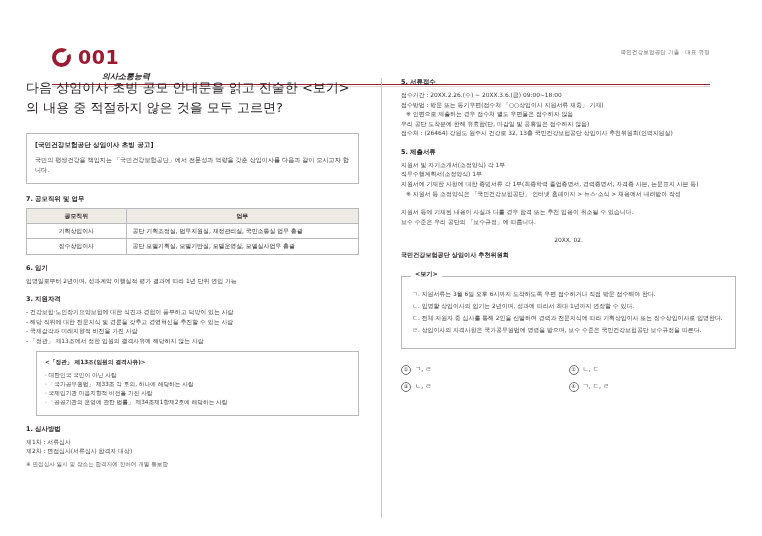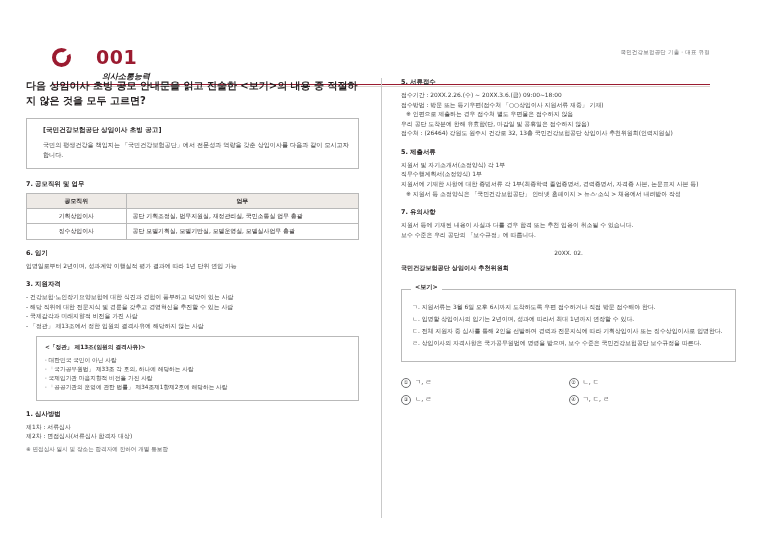--- a/index.html
+++ b/index.html
@@ -22,21 +22,21 @@
     padding: 22px 26px 18px 26px;
   }
   
   .header {
     position: relative;
     height: 44px;
   }
   .logo-row {
     display: flex;
     align-items: center;
-    gap: 25px;
+    gap: 7px;
     position: absolute;
     left: 26px;
     top: 26px;
   }
   .logo-mark {
     width: 19px;
     height: 19px;
     border-radius: 50%;
     border: 4px solid #9b1b30;
     box-sizing: border-box;
@@ -115,28 +115,28 @@
   .divider {
     position: absolute;
     left: 50%;
     top: 0;
     bottom: 0;
     width: 1px;
     background: #c9c9c9;
   }
   
   .q-stem {
-    font-size: 10px;
-    font-weight: bold;
+    font-size: 13px;
+    font-weight: normal;
     line-height: 1.5;
-    margin-bottom: 10px;
+    margin-bottom: 16px;
   }
   .passage-box {
     border: 1px solid #b9b9b9;
-    padding: 7px 8px 8px 16px;
+    padding: 7px 8px 8px 8px;
     margin-bottom: 11px;
   }
   .passage-title {
     font-size: 6.6px;
     font-weight: bold;
     margin-bottom: 5px;
   }
   .passage-body {
     font-size: 6.1px;
     line-height: 1.62;
@@ -371,21 +371,20 @@
         <div class="sec-title">5. 제출서류</div>
         <div class="sec-body">
           <div class="li">지원서 및 자기소개서(소정양식) 각 1부</div>
           <div class="li">직무수행계획서(소정양식) 1부</div>
           <div class="li">지원서에 기재한 사항에 대한 증빙서류 각 1부(최종학력 졸업증명서, 경력증명서, 자격증 사본, 논문표지 사본 등)</div>
           <div class="li2">  ※ 지원서 등 소정양식은 「국민건강보험공단」 인터넷 홈페이지 &gt; 뉴스·소식 &gt; 채용에서 내려받아 작성</div>
         </div>
       </div>
 
       <div class="sec">
-        <div class="sec-title">7. 유의사항</div>
         <div class="sec-body">
           <div class="li">지원서 등에 기재된 내용이 사실과 다를 경우 합격 또는 추천 임용이 취소될 수 있습니다.</div>
           <div class="li">보수 수준은 우리 공단의 「보수규정」에 따릅니다.</div>
         </div>
       </div>
 
       <div class="sign-date">20XX. 02.</div>
       <div class="sign-org">국민건강보험공단 상임이사 추천위원회</div>
 
       <div class="bogi-wrap">

